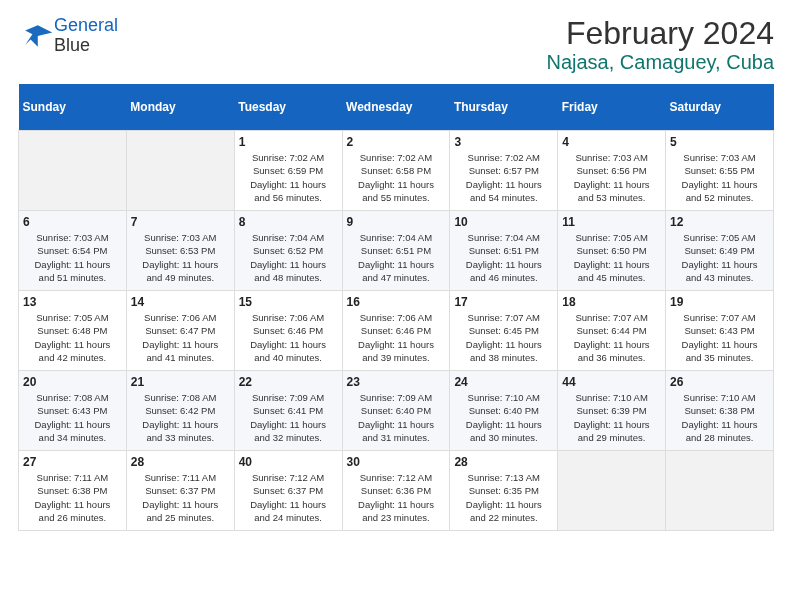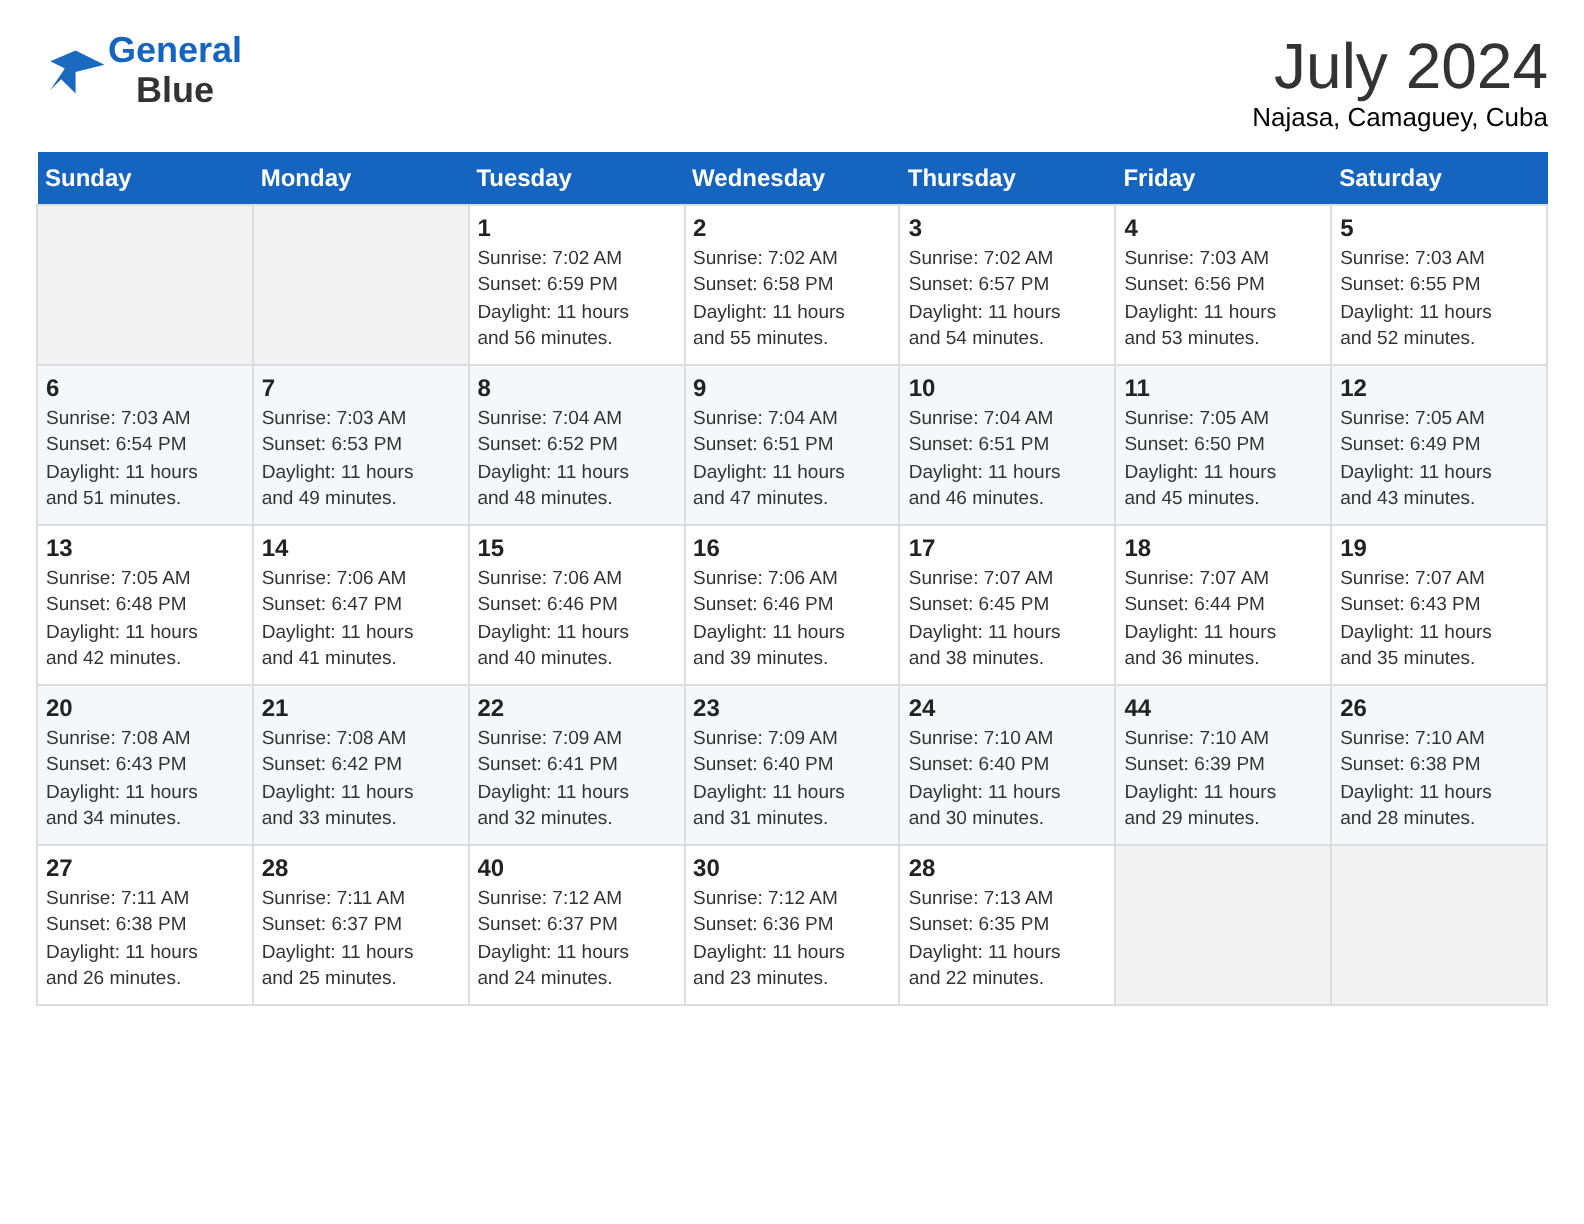--- a/index.html
+++ b/index.html
@@ -22,52 +22,51 @@
       align-items: flex-start;
       margin-bottom: 10px;
     }
     .logo {
       display: flex;
       align-items: center;
       gap: 0;
     }
     .logo-text {
       font-size: 18px;
-      font-weight: bold;
+      font-weight: normal;
       color: #333;
       line-height: 1.1;
-      text-align: center;
     }
     .logo-text .blue { color: #1565c0; }
     .logo-bird {
       width: 36px;
       height: 36px;
     }
     .title-block {
       text-align: right;
     }
     .main-title {
       font-size: 32px;
       font-weight: normal;
       color: #333;
       line-height: 1.1;
     }
     .subtitle {
-      font-size: 13px;
-      color: #000000;
+      font-size: 20px;
+      color: #0f766e;
     }
     table {
       width: 100%;
       border-collapse: collapse;
       font-size: 11px;
     }
     thead tr th {
       background: #1565c0;
       color: #fff;
-      padding: 6px 4px;
+      padding: 16px 4px;
       text-align: left;
       font-size: 12px;
       font-weight: bold;
     }
     tbody tr td {
       border: 1px solid #ddd;
       vertical-align: top;
       padding: 4px 4px 4px 4px;
       min-height: 70px;
       height: 80px;
@@ -88,39 +87,40 @@
     .day-num {
       font-size: 12px;
       font-weight: bold;
       color: #222;
       margin-bottom: 2px;
     }
     .day-info {
       font-size: 9.5px;
       color: #333;
       line-height: 1.4;
+      text-align: center;
     }
   </style>
 </head>
 <body>
 
 <div class="page">
   <div class="header">
     <div class="logo">
       <svg class="logo-bird" viewBox="0 0 40 40" width="40" height="40">
 
         <polygon points="22,8 38,16 22,20 22,32 14,24 8,30 16,18 8,14" fill="#1a6bbf"></polygon>
       </svg>
       <div class="logo-text">
         <div><span class="blue">General</span></div>
         <div>Blue</div>
       </div>
     </div>
     <div class="title-block">
-      <div class="main-title">July 2024</div>
+      <div class="main-title">February 2024</div>
       <div class="subtitle">Najasa, Camaguey, Cuba</div>
     </div>
   </div>
 
   <table>
     <thead>
       <tr id="dow-header">
       <th>Sunday</th>
           <th>Monday</th>
           <th>Tuesday</th>

